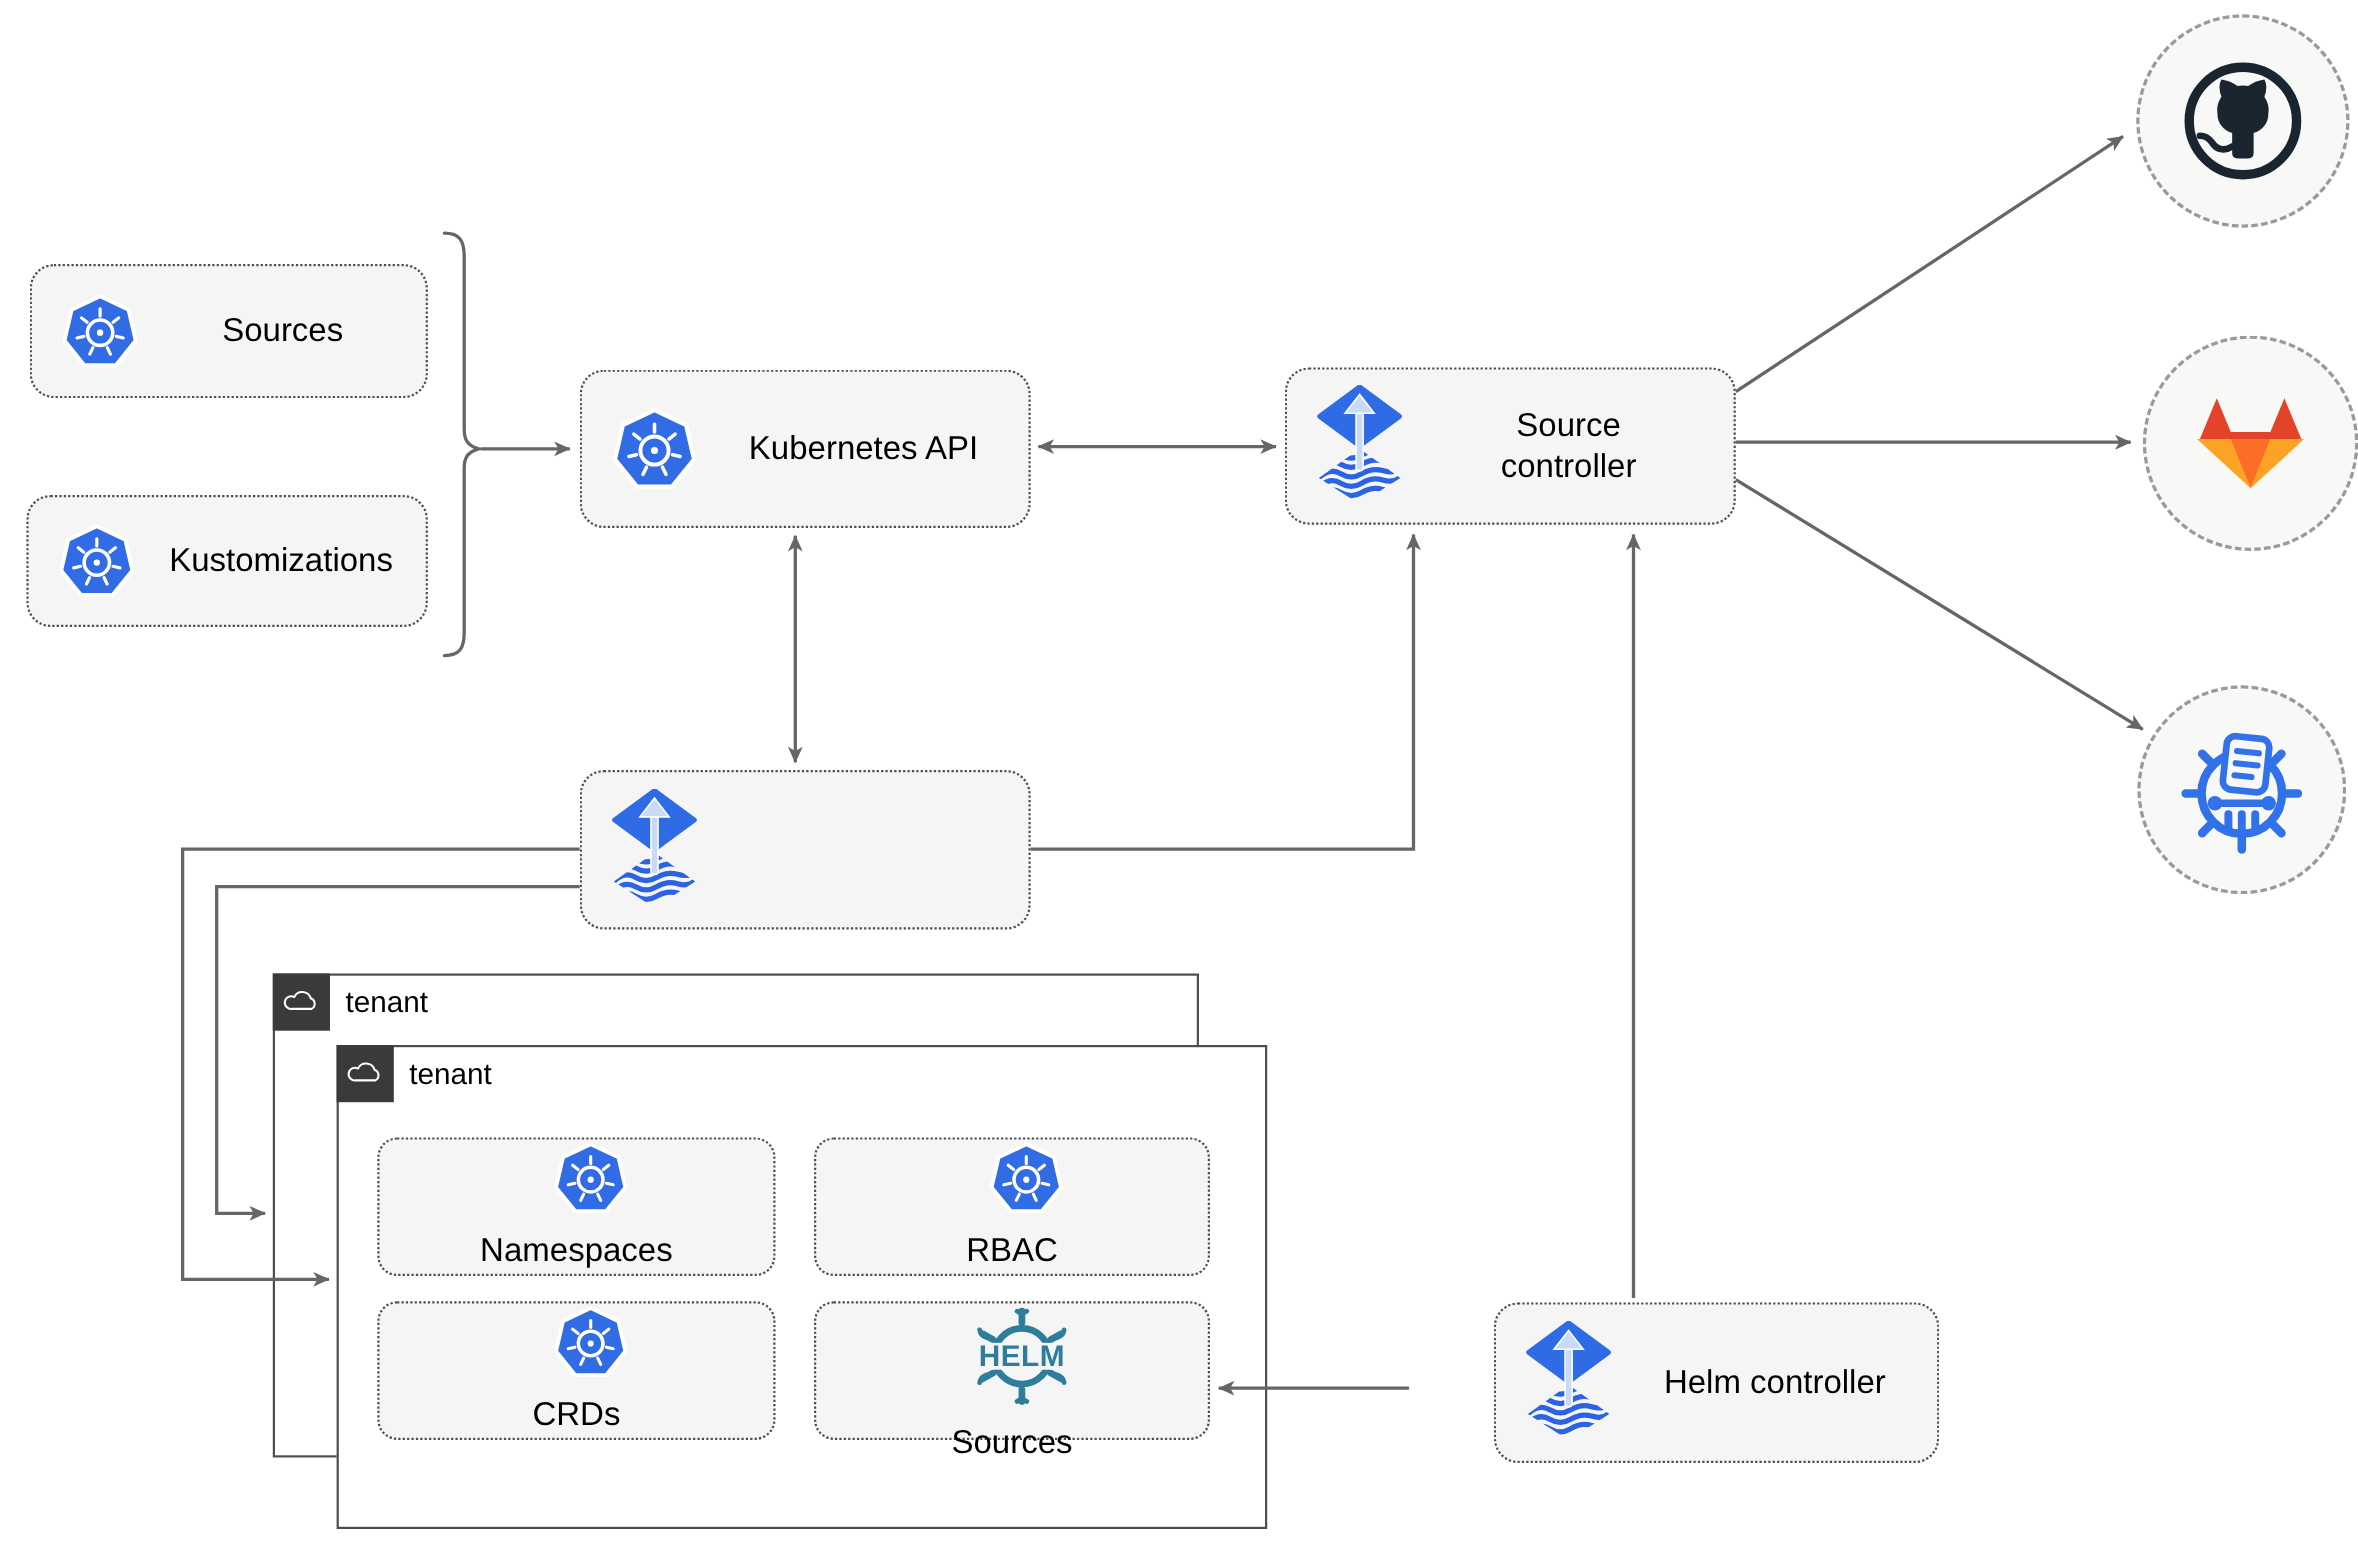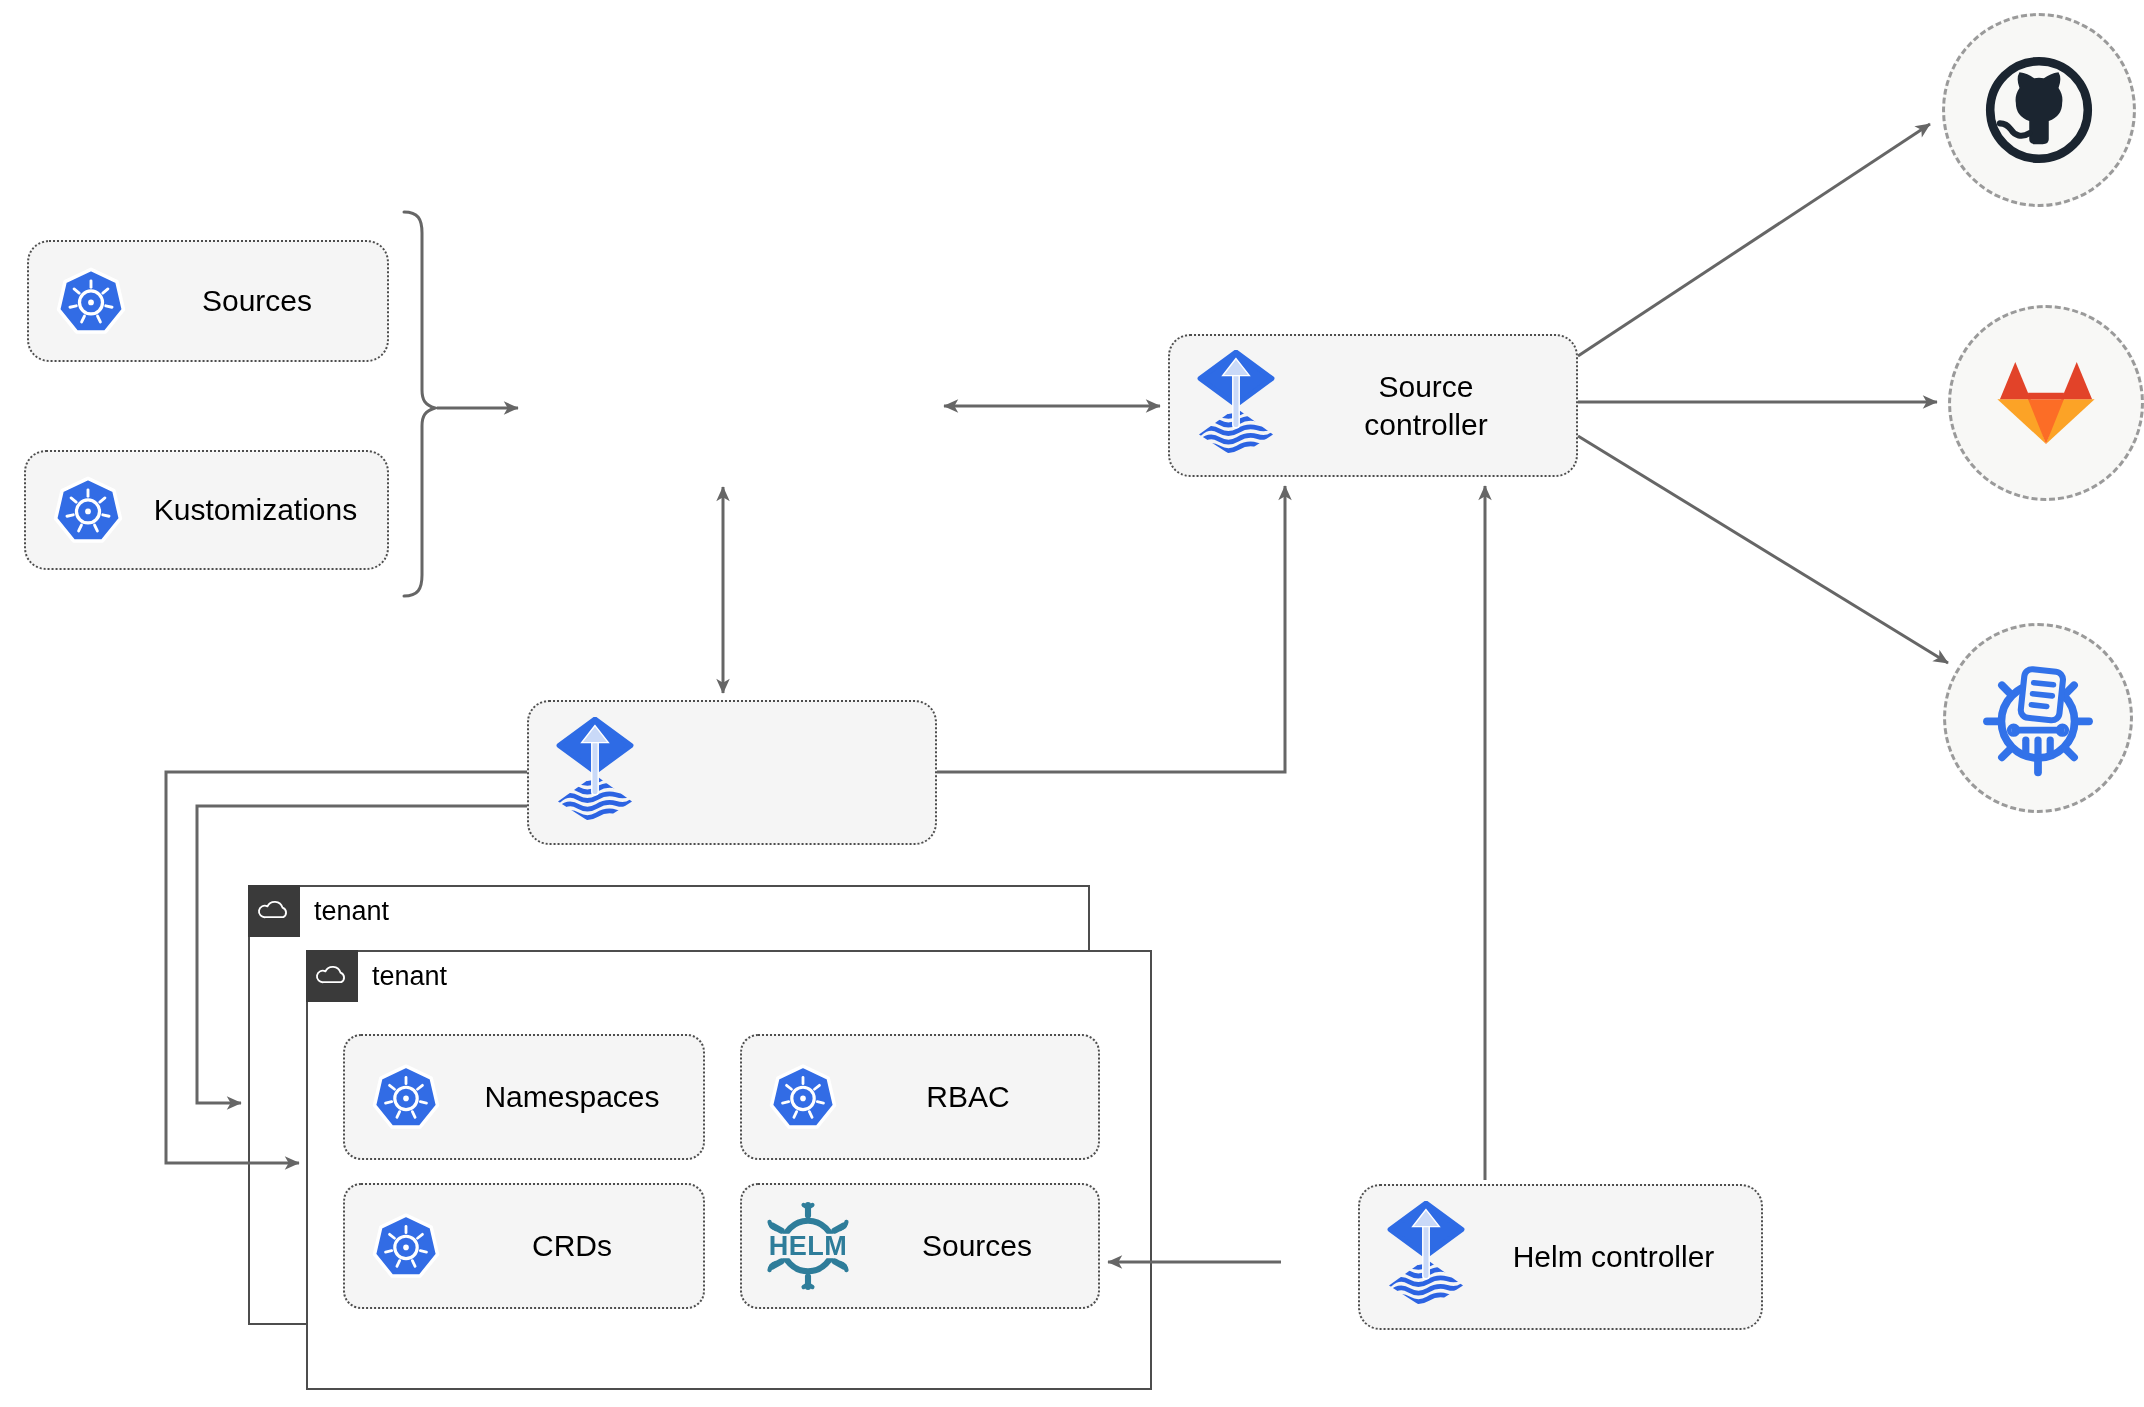--- a/index.html
+++ b/index.html
@@ -12,21 +12,21 @@
     position:absolute; box-sizing:border-box;
     background:#f5f5f5; border:2px dotted #4d4d4d; border-radius:22px;
     display:flex; align-items:center;
   }
   .node .nicon { margin-left:26px; flex:0 0 auto; display:block; }
   .node .label {
     margin:12px auto; text-align:center; font-size:30px; line-height:1.25; color:#000;
     padding:0 10px;
   }
   .node.two-line .label { max-width:220px; }
-  .node.inner { border-radius:18px; }
+  .node.inner { border-radius:18px;flex-direction:column; }
   
   .tenant {
     position:absolute; box-sizing:border-box; background:#ffffff;
     border:2px solid #4d4d4d;
   }
   .tenant-tab {
     position:absolute; left:-2px; top:-2px; width:52px; height:52px; background:#3a3a3a;
     display:flex; align-items:center; justify-content:center;
   }
   .tenant-label {
@@ -203,20 +203,26 @@
     <div class="label">Sources</div>
   </div>
 
   <div class="node layer2" style="left:24px; top:450px; width:365px; height:120px">
     <svg class="nicon" width="72" height="72">
         <use href="#sym-k8s"></use>
       </svg>
     <div class="label">Kustomizations</div>
   </div>
 
+  <div class="node layer2" style="left:527px; top:336px; width:410px; height:144px">
+    <svg class="nicon" width="80" height="80">
+        <use href="#sym-k8s"></use>
+      </svg>
+    <div class="label">Kubernetes API</div>
+  </div>
 
   <div class="node two-line layer2" style="left:1168px; top:334px; width:410px; height:143px">
     <svg class="nicon" width="80" height="112">
         <use href="#sym-flux"></use>
       </svg>
     <div class="label">Source controller</div>
   </div>
 
   <div class="node two-line layer2" style="left:527px; top:700px; width:410px; height:145px">
     <svg class="nicon" width="80" height="112">

